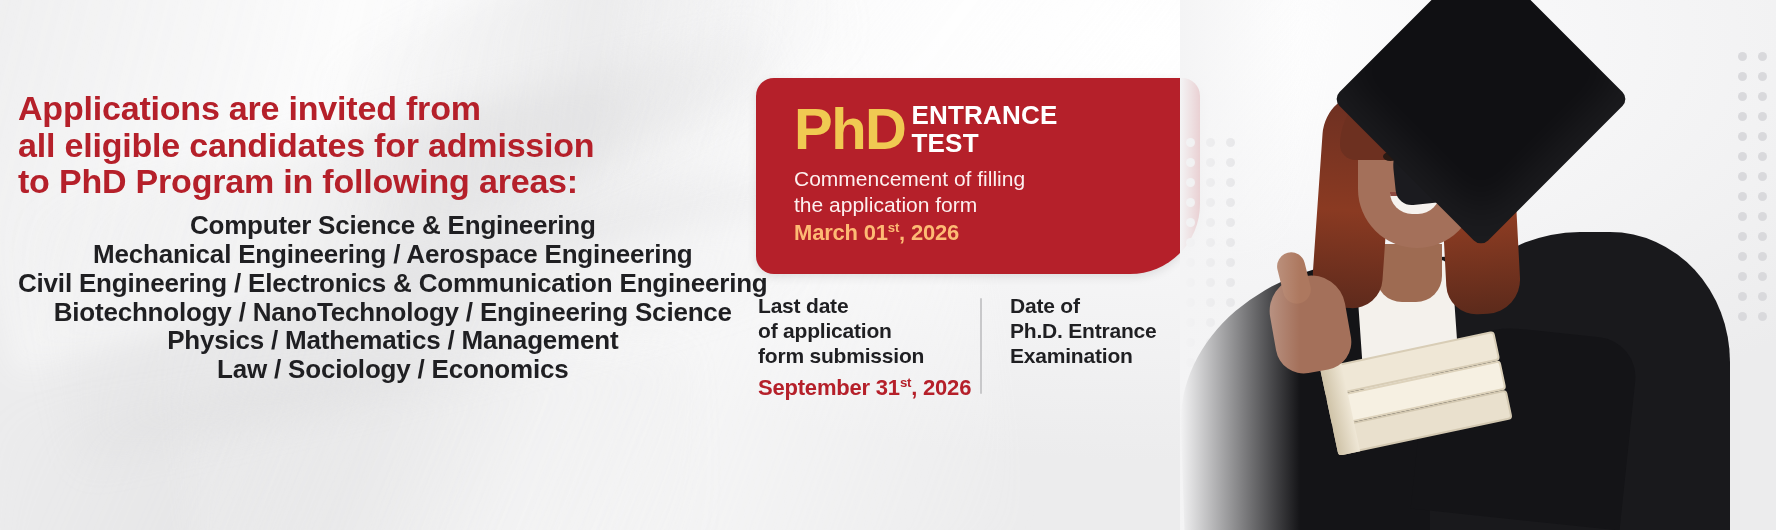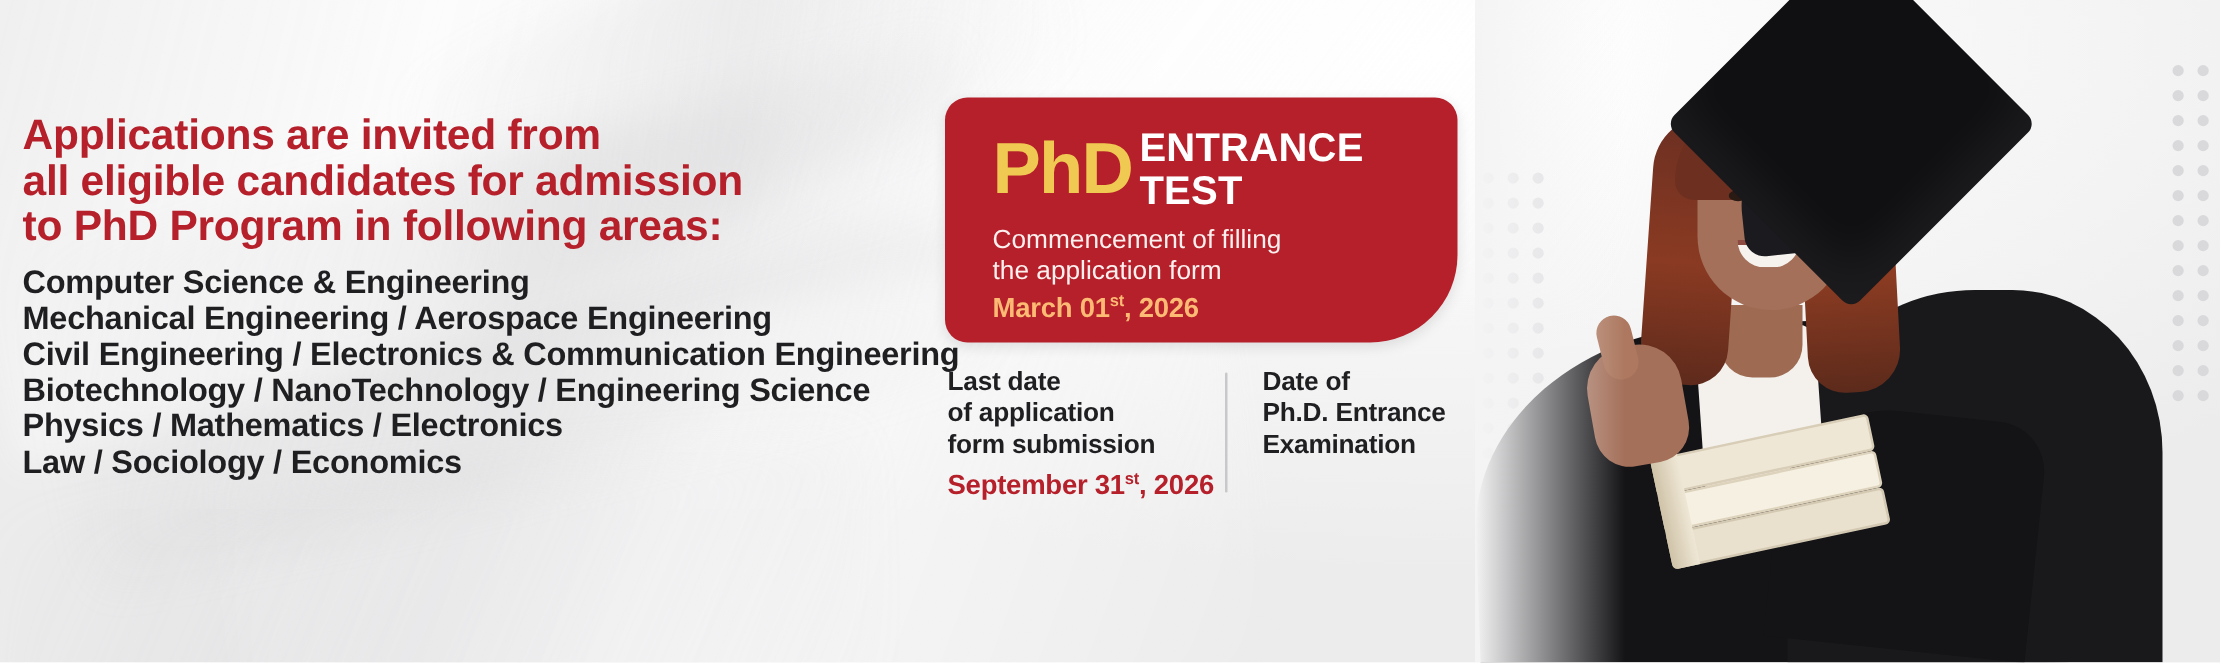--- a/index.html
+++ b/index.html
@@ -41,42 +41,42 @@
     position: absolute; left: 18px; top: 90px;
     font-size: 34px; font-weight: 700; line-height: 1.08;
     color: #b5202a; letter-spacing: -0.2px;
     white-space: pre-line;
   }
   .areas {
     position: absolute; left: 18px; top: 211px;
     font-size: 26px; font-weight: 700; line-height: 1.11;
     color: #1f1f22; letter-spacing: -0.2px;
   }
-  .areas .area-line { display: block; white-space: nowrap; }
+  .areas .area-line { display: block; white-space: nowrap; text-align: center; }
 
   
   .badge-card {
     position: absolute; left: 756px; top: 78px;
-    width: 410px; height: 196px;
+    width: 444px; height: 196px;
     background: #b5202a;
     border-radius: 18px 18px 70px 18px;
     box-shadow: 0 3px 10px rgba(0,0,0,0.10);
   }
   .badge-top {
     display: flex; align-items: center;
     padding: 22px 0 0 38px;
   }
   .phd-word {
     font-size: 58px; font-weight: 700; color: #f0c952;
     line-height: .92; letter-spacing: -1.5px;
   }
   .entrance-stack {
     margin-left: 6px; padding-top: 2px;
     color: #ffffff; font-weight: 700;
-    font-size: 32px; line-height: 1.06; letter-spacing: .2px;
+    font-size: 26px; line-height: 1.06; letter-spacing: .2px;
   }
   .badge-sub {
     padding: 9px 0 0 38px;
     color: #fdf0ef; font-size: 21px; font-weight: 400; line-height: 1.22;
     white-space: pre-line;
   }
   .badge-date {
     padding: 3px 0 0 38px;
     color: #fdba74; font-size: 22px; font-weight: 700; letter-spacing: -0.2px;
   }
@@ -220,21 +220,21 @@
 
   <div class="headline">Applications are invited from
 all eligible candidates for admission
 to PhD Program in following areas:</div>
 
   <div class="areas">
     <span class="area-line">Computer Science &amp; Engineering</span>
     <span class="area-line">Mechanical Engineering / Aerospace Engineering</span>
     <span class="area-line">Civil Engineering / Electronics &amp; Communication Engineering</span>
     <span class="area-line">Biotechnology / NanoTechnology / Engineering Science</span>
-    <span class="area-line">Physics / Mathematics / Electronics</span>
+    <span class="area-line">Physics / Mathematics / Management</span>
     <span class="area-line">Law / Sociology / Economics</span>
   </div>
 
   <div class="badge-card">
     <div class="badge-top">
       <span class="phd-word">PhD</span>
       <span class="entrance-stack">
         <span style="display:block">ENTRANCE</span>
         <span style="display:block">TEST</span>
       </span>

